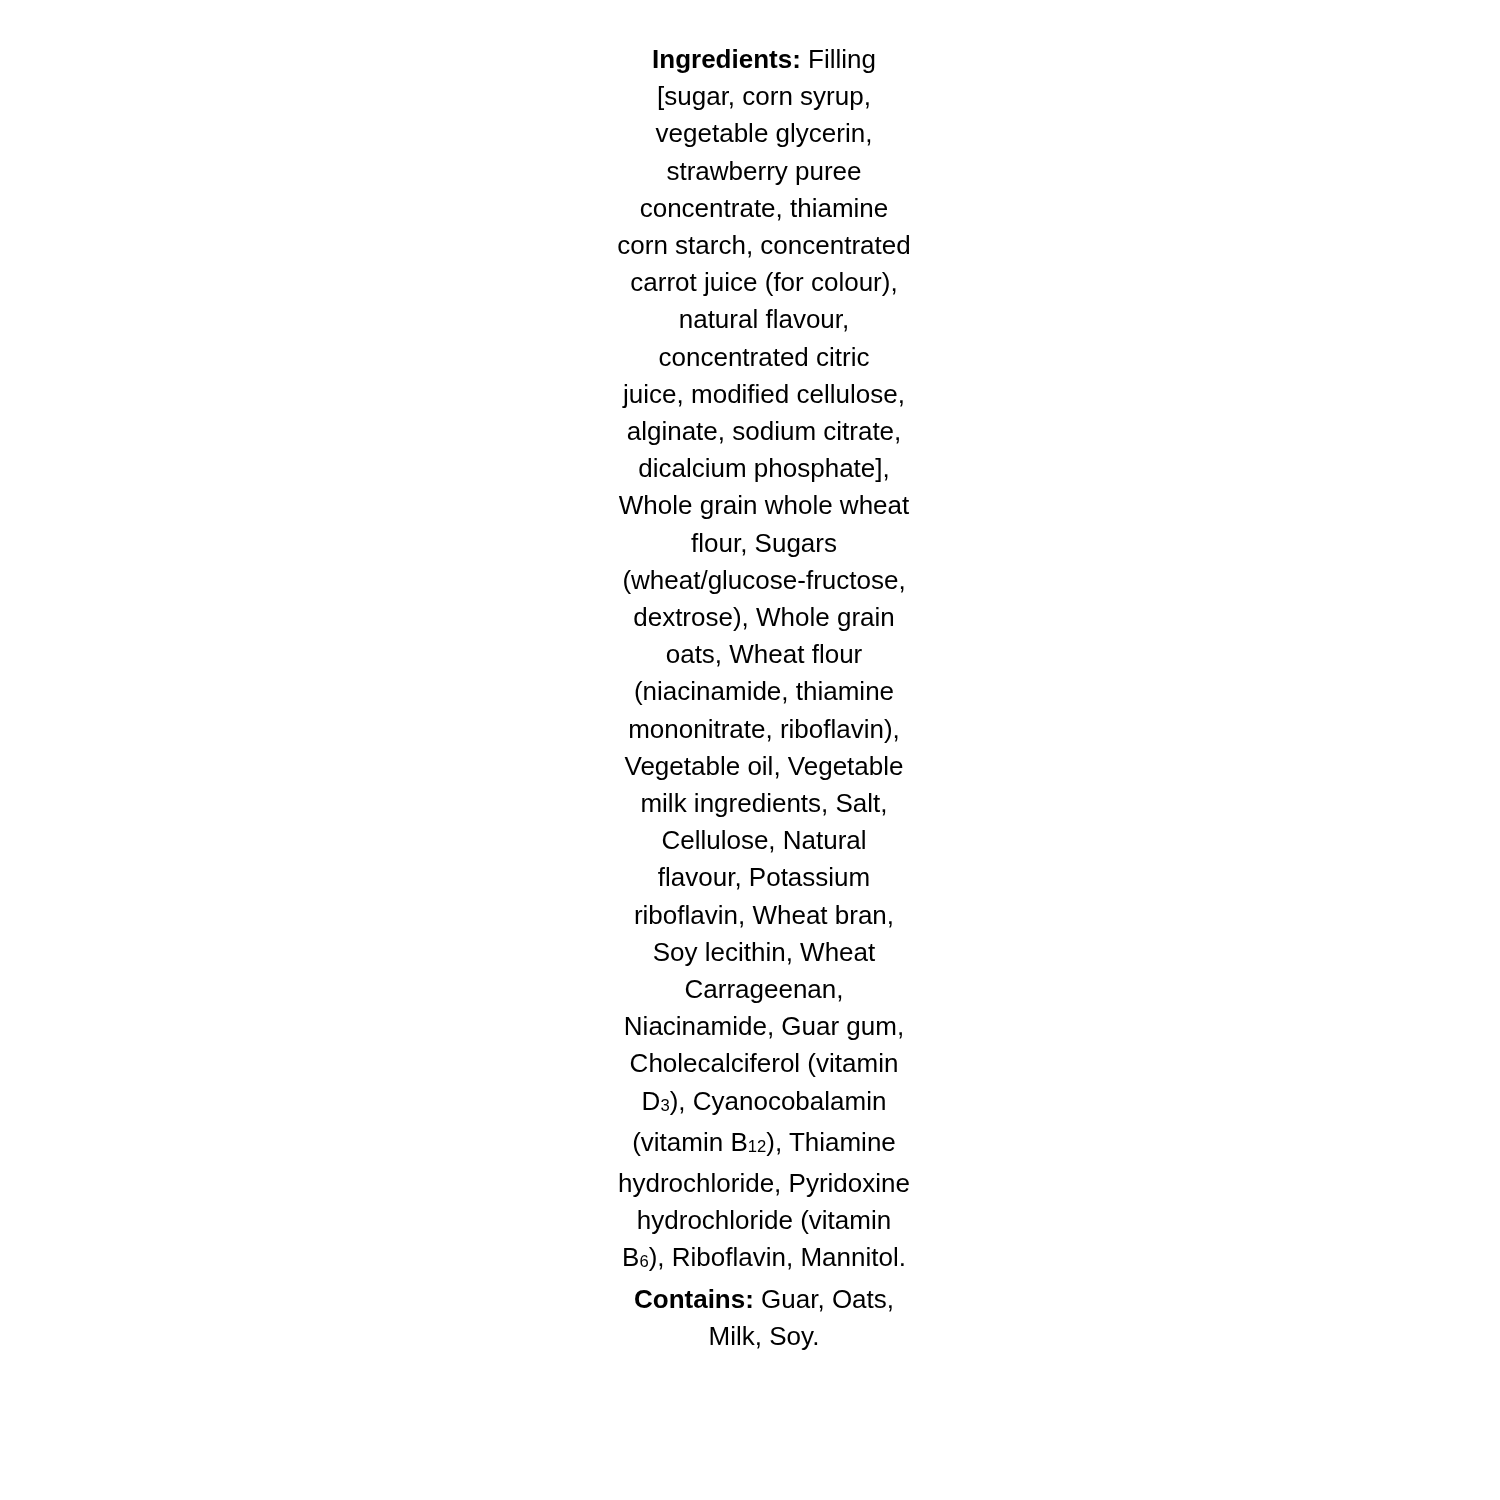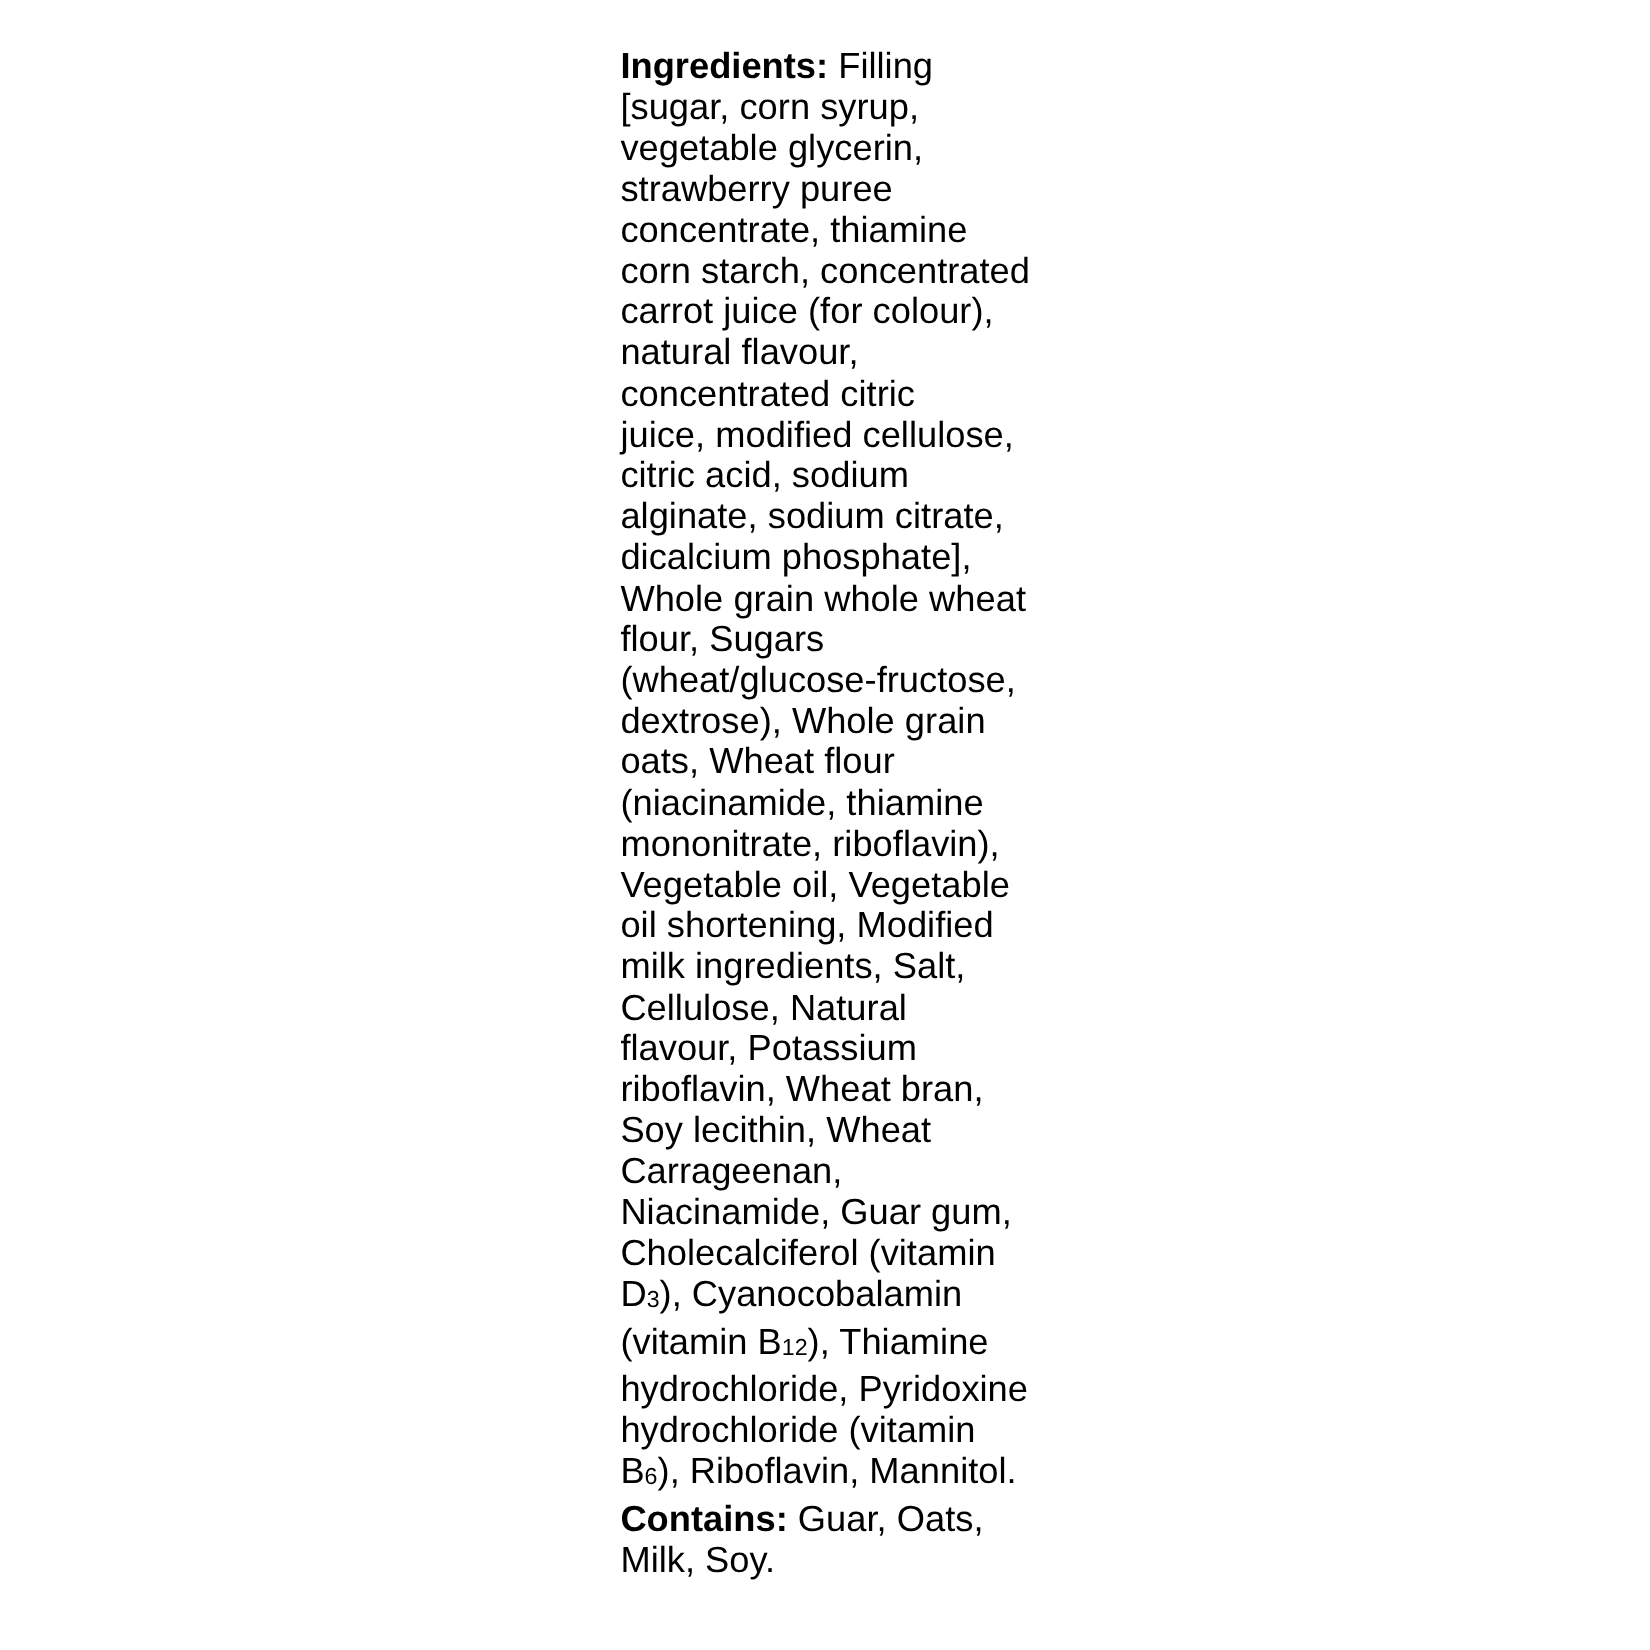--- a/index.html
+++ b/index.html
@@ -15,24 +15,24 @@
     height: 1500px;
     background: #ffffff;
     overflow: hidden;
   }
   .ingredients-block {
     position: absolute;
     left: 564px;
     top: 41px;
     width: 400px;
     color: #000000;
-    font-size: 33px;
+    font-size: 26px;
     line-height: 37.2px;
     letter-spacing: 0px;
-    text-align: left;
+    text-align: center;
   }
   .ingredients-block .line {
     white-space: nowrap;
   }
   .seg-bold { font-weight: 700; }
   .seg-sub {
     font-size: 0.64em;
     vertical-align: -0.06em;
     letter-spacing: 0;
   }
@@ -45,32 +45,30 @@
       <div class="line"><span class="seg-bold">Ingredients:</span><span> Filling</span></div>
       <div class="line"><span>[sugar, corn syrup,</span></div>
       <div class="line"><span>vegetable glycerin,</span></div>
       <div class="line"><span>strawberry puree</span></div>
       <div class="line"><span>concentrate, thiamine</span></div>
       <div class="line"><span>corn starch, concentrated</span></div>
       <div class="line"><span>carrot juice (for colour),</span></div>
       <div class="line"><span>natural flavour,</span></div>
       <div class="line"><span>concentrated citric</span></div>
       <div class="line"><span>juice, modified cellulose,</span></div>
-      <div class="line"><span>citric acid, sodium</span></div>
       <div class="line"><span>alginate, sodium citrate,</span></div>
       <div class="line"><span>dicalcium phosphate],</span></div>
       <div class="line"><span>Whole grain whole wheat</span></div>
       <div class="line"><span>flour, Sugars</span></div>
       <div class="line"><span>(wheat/glucose-fructose,</span></div>
       <div class="line"><span>dextrose), Whole grain</span></div>
       <div class="line"><span>oats, Wheat flour</span></div>
       <div class="line"><span>(niacinamide, thiamine</span></div>
       <div class="line"><span>mononitrate, riboflavin),</span></div>
       <div class="line"><span>Vegetable oil, Vegetable</span></div>
-      <div class="line"><span>oil shortening, Modified</span></div>
       <div class="line"><span>milk ingredients, Salt,</span></div>
       <div class="line"><span>Cellulose, Natural</span></div>
       <div class="line"><span>flavour, Potassium</span></div>
       <div class="line"><span>riboflavin, Wheat bran,</span></div>
       <div class="line"><span>Soy lecithin, Wheat</span></div>
       <div class="line"><span>Carrageenan,</span></div>
       <div class="line"><span>Niacinamide, Guar gum,</span></div>
       <div class="line"><span>Cholecalciferol (vitamin</span></div>
       <div class="line"><span>D</span><span class="seg-sub">3</span><span>), Cyanocobalamin</span></div>
       <div class="line"><span>(vitamin B</span><span class="seg-sub">12</span><span>), Thiamine</span></div>

